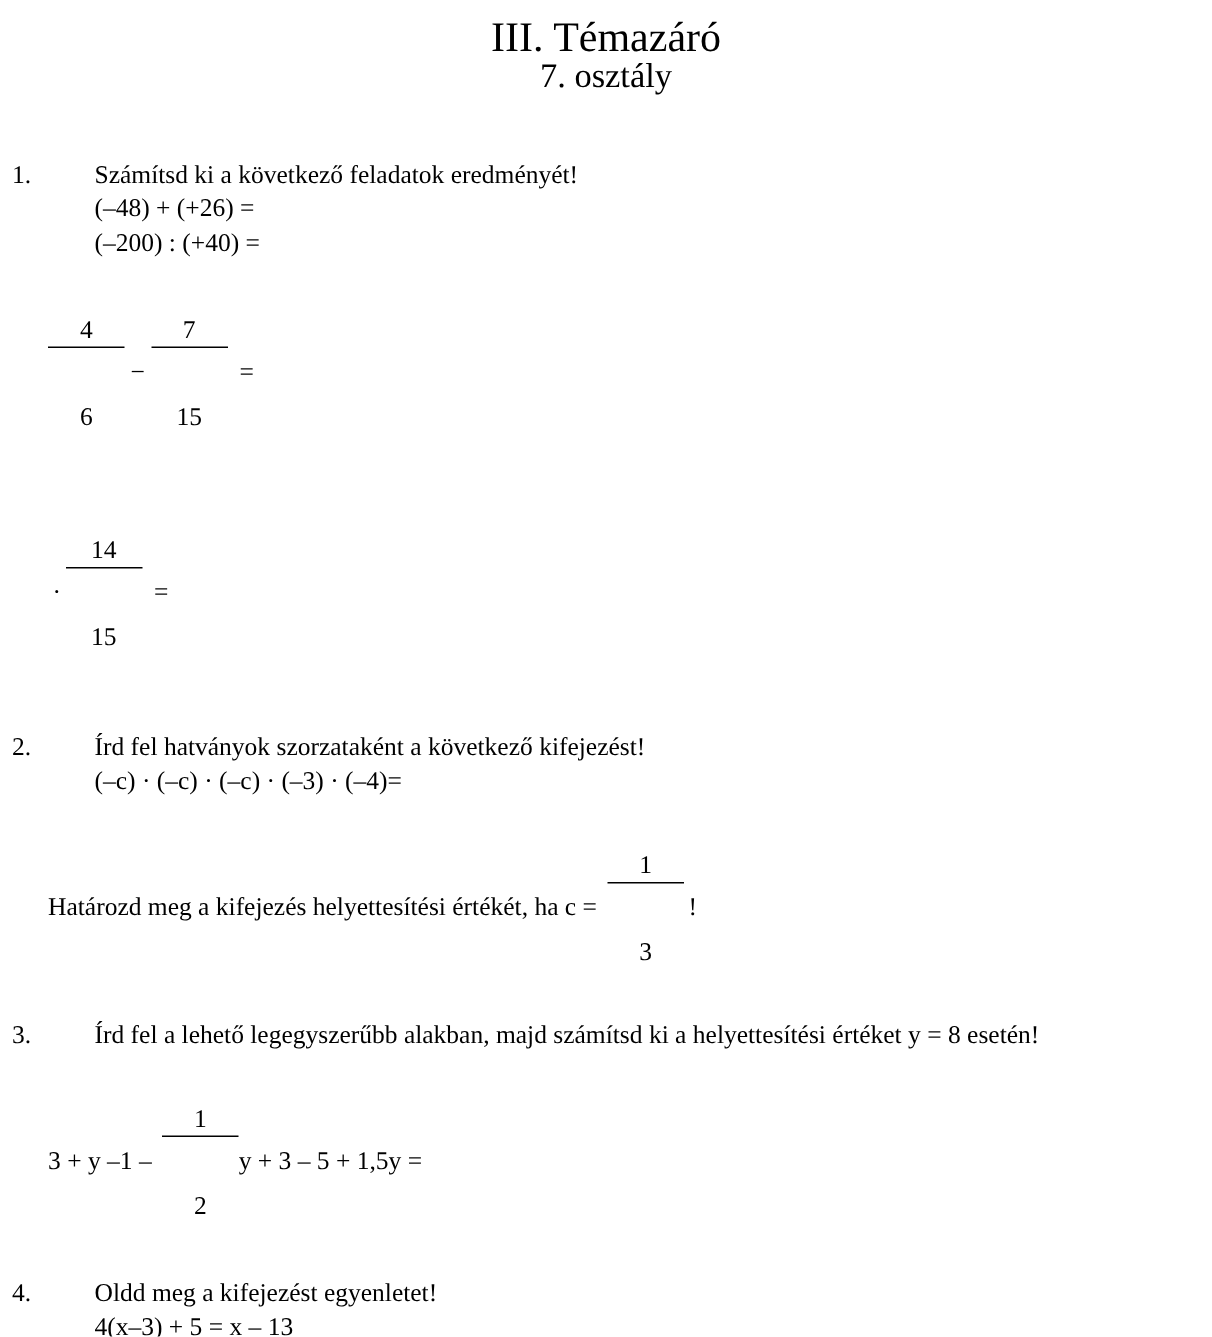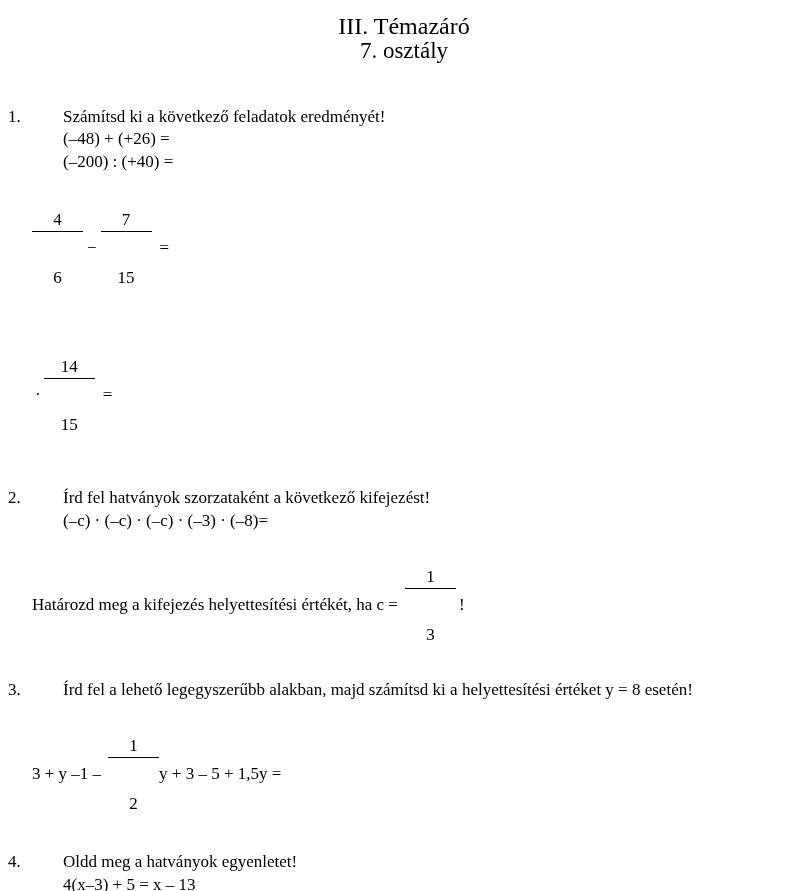--- a/index.html
+++ b/index.html
@@ -4,21 +4,21 @@
 <style>
   * { box-sizing: border-box; }
   html, body { margin: 0; padding: 0; }
   body {
     width: 808px; height: 891px; overflow: hidden;
     background: #ffffff; color: #000000;
     font-family: "Liberation Serif", "DejaVu Serif", serif;
     font-size: 17px;
   }
   .doc { padding: 14px 8px 0 8px; }
-  .title { text-align: center; font-size: 24px; line-height: 24px; }
+  .title { text-align: center; font-size: 28px; line-height: 24px; }
   .subtitle { text-align: center; font-size: 23px; line-height: 21px; margin-top: 2px; }
   .problems { margin-top: 45px; }
   .problem { display: flex; }
   .pnum { flex: 0 0 24px; line-height: 22.4px; }
   .pbody { flex: 1; min-width: 0; }
   .line { line-height: 22.4px; white-space: nowrap; margin-left: 31px; }
   .mathrow { display: flex; align-items: center; min-height: 46px; white-space: nowrap; }
   .mathrow span { white-space: pre; }
   .frac { display: inline-block; text-align: center; line-height: 1; }
   .fnum { display: block; padding: 2px 4px 3px; border-bottom: 1.5px solid #000; }
@@ -69,21 +69,21 @@
           </span>
           <span class="eq">=</span>
         </div>
       </div>
     </div>
 
     <div class="problem p2m">
       <div class="pnum">2.</div>
       <div class="pbody">
         <div class="line">Írd fel hatványok szorzataként a következő kifejezést!</div>
-        <div class="line">(–c) · (–c) · (–c) · (–3) · (–8)=</div>
+        <div class="line">(–c) · (–c) · (–c) · (–3) · (–4)=</div>
         <div class="mathrow">
           <span>Határozd meg a kifejezés helyettesítési értékét, ha c =</span>
           <span class="frac gapL">
             <span class="fnum">1</span>
             <span class="fden">3</span>
           </span>
           <span class="gapS">!</span>
         </div>
       </div>
     </div>
@@ -99,19 +99,19 @@
             <span class="fden">2</span>
           </span>
           <span>y + 3 – 5 + 1,5y =</span>
         </div>
       </div>
     </div>
 
     <div class="problem p4m">
       <div class="pnum">4.</div>
       <div class="pbody">
-        <div class="line">Oldd meg a hatványok egyenletet!</div>
+        <div class="line">Oldd meg a kifejezést egyenletet!</div>
         <div class="line">4(x–3) + 5 = x – 13</div>
       </div>
     </div>
 
   </div>
 </div>
 
 </body></html>

